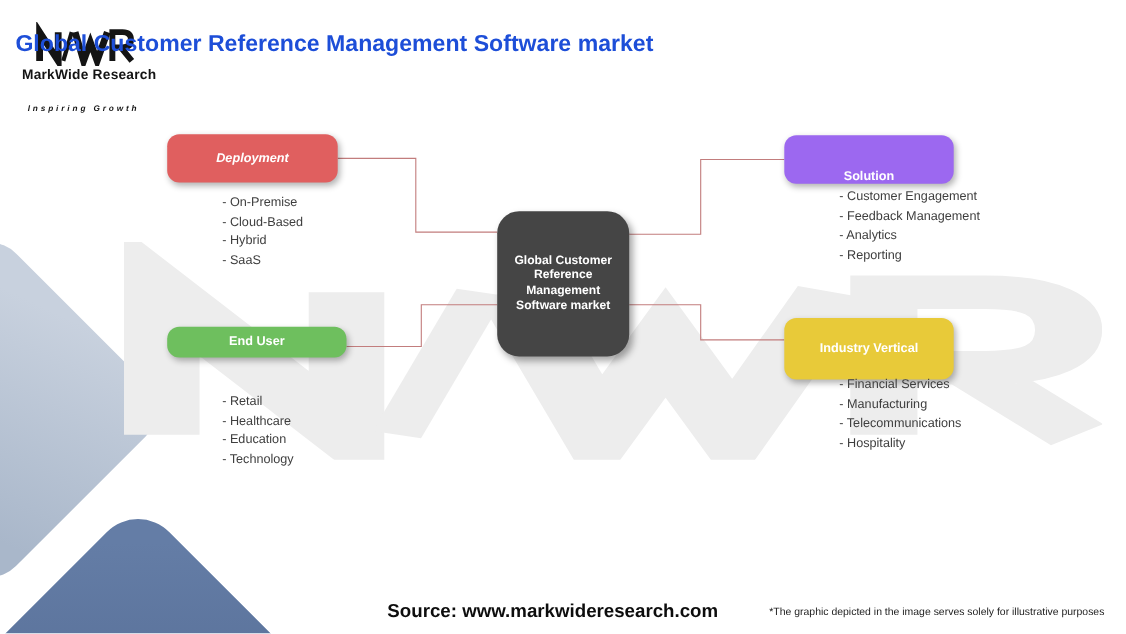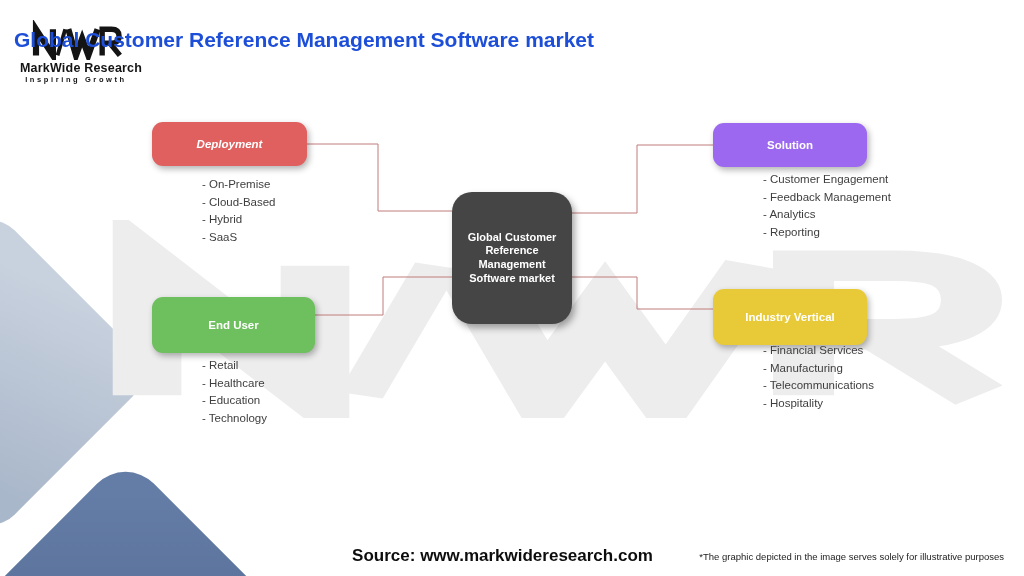--- a/index.html
+++ b/index.html
@@ -16,34 +16,34 @@
   .diamond-bottom{
     left:-9px;top:511px;width:269px;height:269px;border-radius:40px;
     background:linear-gradient(135deg,#647da6 10%,#4c628a 90%);
   }
   
   .watermark{position:absolute;left:86px;top:220px;width:916px;height:198px;}
   
   .logo{position:absolute;left:20px;top:20px;width:112px;text-align:center;color:#141414;}
   .logo-mark{display:block;margin:0 auto;}
   .logo-name{display:block;font-size:12.5px;font-weight:700;letter-spacing:.2px;margin-top:1px;white-space:nowrap;}
-  .logo-tagline{display:block;font-size:7.5px;font-weight:700;letter-spacing:2.6px;margin-top:0;white-space:nowrap;}
+  .logo-tagline{display:block;font-size:7.5px;font-weight:700;letter-spacing:2.6px;margin-top:19px;white-space:nowrap;font-style:italic;}
   .page-title{
     position:absolute;left:0;top:28px;width:100%;text-align:left;
     font-size:21px;font-weight:700;color:#1d4ed8;padding-left:14px;
   }
   
   .bbox{
     position:absolute;border-radius:11px;display:flex;align-items:center;justify-content:center;
     box-shadow:2px 3px 6px rgba(0,0,0,.3);
   }
   .blabel{color:#fff;font-size:11.5px;font-weight:700;}
   .bbox-deployment{left:152px;top:122px;width:155px;height:44px;background:#e05f5f;font-style:italic;}
-  .bbox-solution  {left:713px;top:123px;width:154px;height:44px;background:#9c68f0;}
-  .bbox-enduser   {left:152px;top:297px;width:163px;height:56px;background:#6ebf5e;}
+  .bbox-solution  {left:713px;top:123px;width:154px;height:44px;background:#9c68f0;align-items:flex-end;}
+  .bbox-enduser   {left:152px;top:297px;width:163px;height:28px;background:#6ebf5e;}
   .bbox-industry  {left:713px;top:289px;width:154px;height:56px;background:#e8ca39;}
   
   .blist{position:absolute;margin:0;padding:0;list-style:none;font-size:11.5px;color:#3e3e3e;}
   .blist li{line-height:17.5px;white-space:nowrap;margin-left:20px;}
   .blist-deployment{left:182px;top:176px;}
   .blist-solution  {left:743px;top:171px;}
   .blist-enduser   {left:182px;top:357px;}
   .blist-industry  {left:743px;top:342px;}
   
   .center-node{

